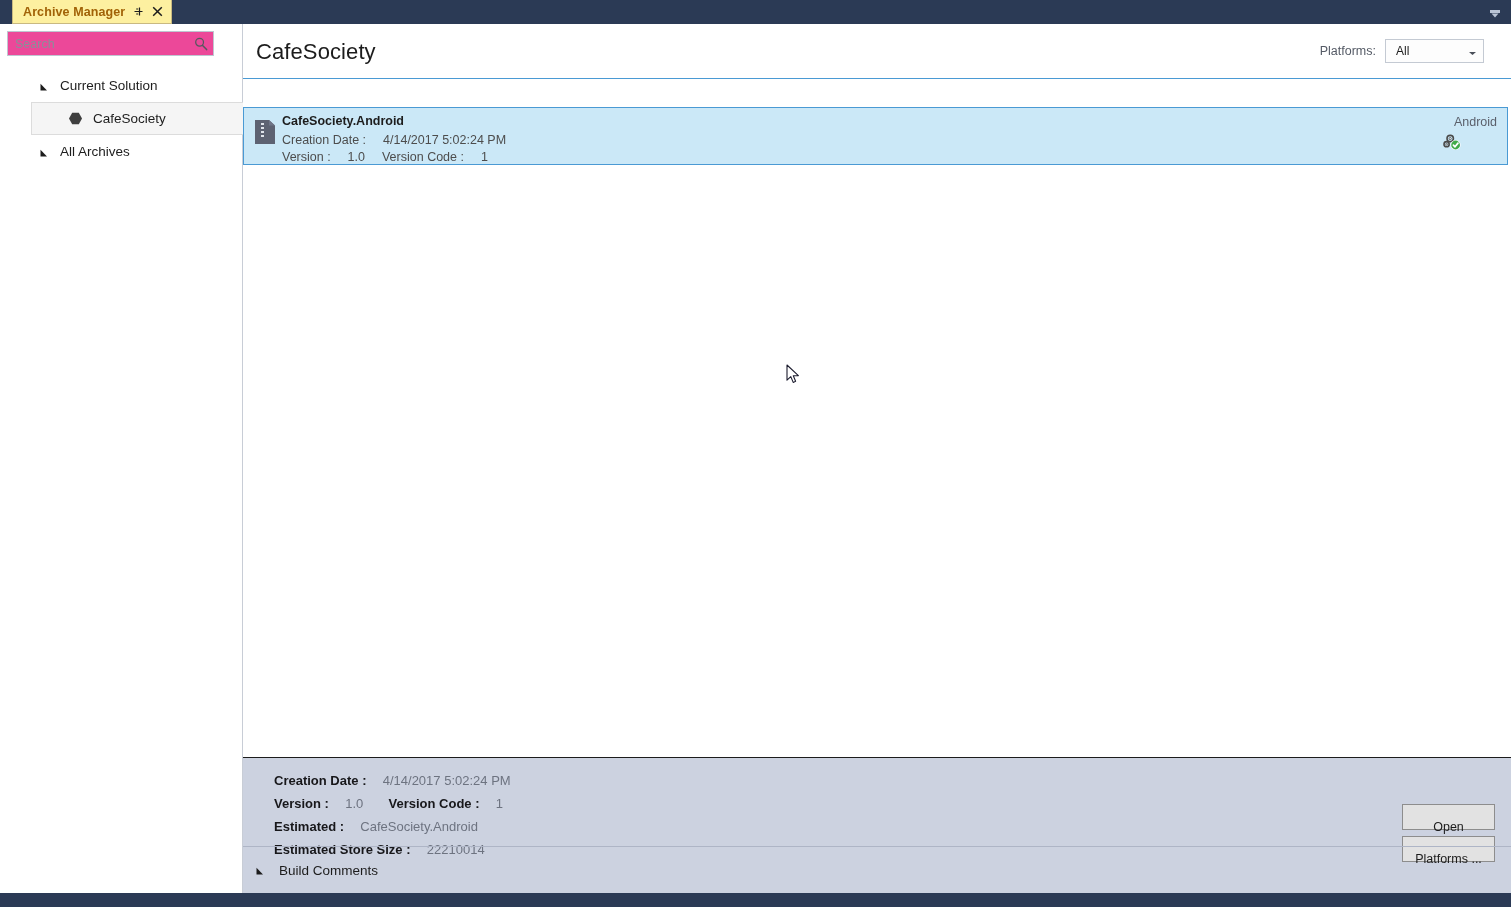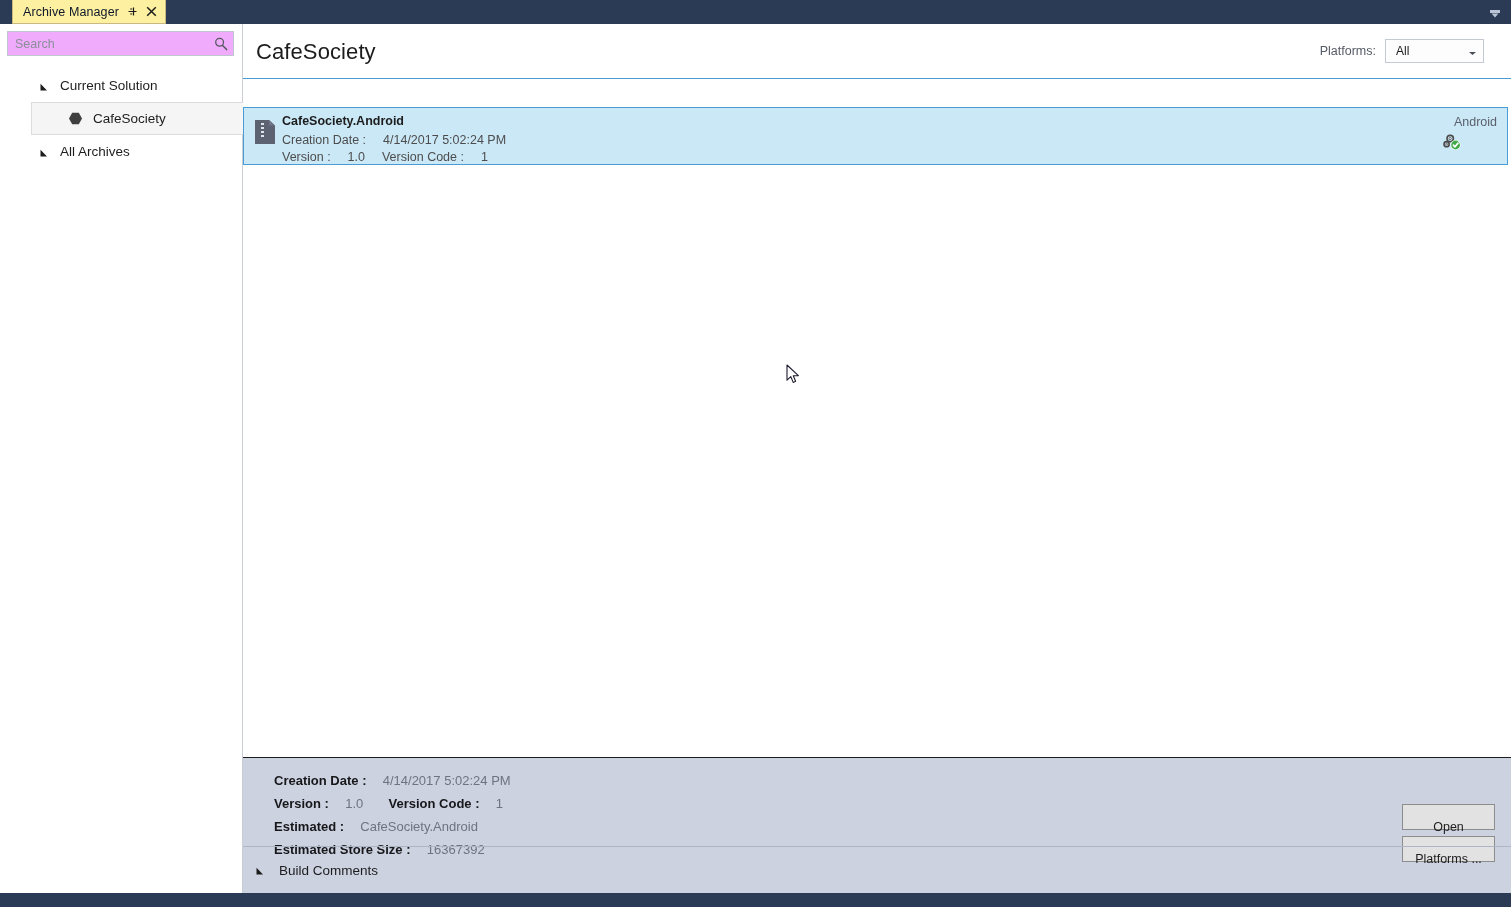--- a/index.html
+++ b/index.html
@@ -38,22 +38,22 @@
     border-top: none;
     box-sizing: border-box;
     display: flex;
     align-items: center;
     padding: 0 8px 0 10px;
     gap: 8px;
     cursor: default;
   }
   #tab-archive-manager .tab-label {
     font-size: 12.5px;
-    font-weight: normal;
-    color: #0f172a;
+    font-weight: bold;
+    color: #a16207;
     letter-spacing: 0.1px;
     white-space: nowrap;
   }
   .tab-icon {
     font-size: 12px;
     color: #1c1c1c;
     line-height: 1;
     cursor: pointer;
     display: inline-flex;
     align-items: center;
@@ -85,23 +85,23 @@
     width: 243px;
     height: 869px;
     background: #ffffff;
     border-right: 1px solid #c8cdd6;
     box-sizing: border-box;
   }
 
   #search-box {
     position: absolute;
     left: 7px; top: 7px;
-    width: 227px; height: 25px;
+    width: 207px; height: 25px;
     border: 1px solid #bfc6d1;
-    background: #f0abfc;
+    background: #ec4899;
     box-sizing: border-box;
     display: flex;
     align-items: center;
   }
   #search-input {
     border: none;
     outline: none;
     background: transparent;
     font-family: "Liberation Sans", sans-serif;
     font-size: 12.5px;
@@ -531,21 +531,21 @@
 
         <div class="detail-line" id="detail-row-2">
           <span class="k">Estimated :</span>
           <span class="gap"></span>
           <span class="v">CafeSociety.Android</span>
         </div>
 
         <div class="detail-line" id="detail-row-3">
           <span class="k">Estimated Store Size :</span>
           <span class="gap"></span>
-          <span class="v">16367392</span>
+          <span class="v">22210014</span>
         </div>
 
         <div id="detail-actions">
           <button class="panel-button">Open Folder</button>
           <button class="panel-button">Platforms ...</button>
         </div>
 
         <div id="build-comments-sep"></div>
 
         <div id="build-comments-row">

